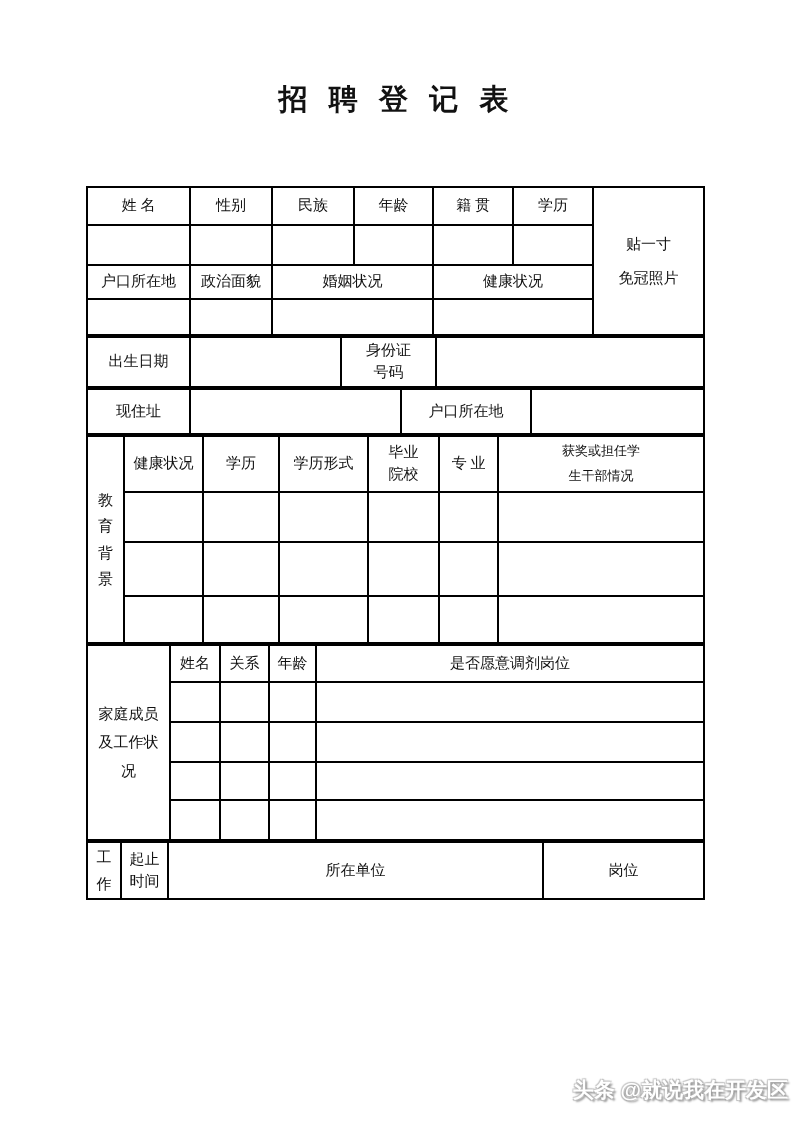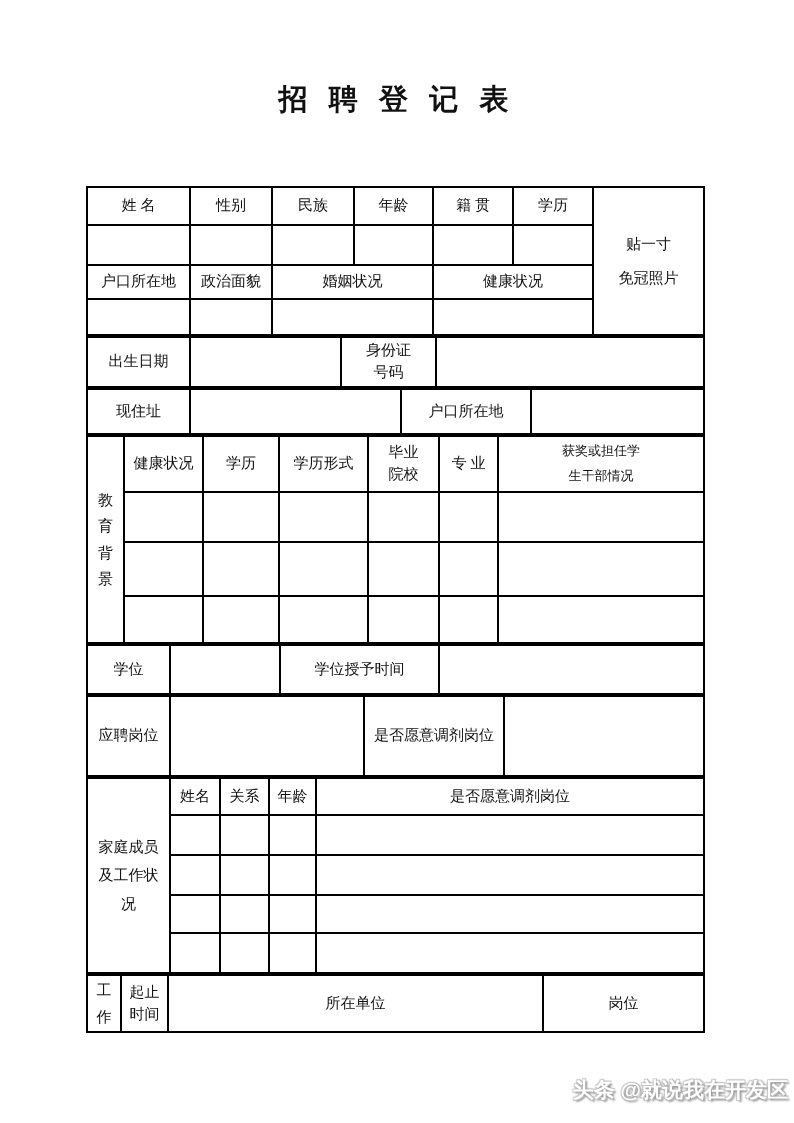--- a/index.html
+++ b/index.html
@@ -161,53 +161,21 @@
         <td></td>
         <td></td>
         <td></td>
         <td></td>
         <td></td>
         <td></td>
       </tr>
     </tbody>
       </table>
 
-    <table>
-      <colgroup>
-        <col style="width:83px">
-          <col style="width:110px">
-          <col style="width:159px">
-          <col style="width:265px">
-      </colgroup>
-      <tbody>
-          <tr style="height:49px">
-        <td>学位</td>
-        <td></td>
-        <td>学位授予时间</td>
-        <td></td>
-      </tr>
-    </tbody>
-      </table>
-
-    <table>
-      <colgroup>
-        <col style="width:83px">
-          <col style="width:194px">
-          <col style="width:140px">
-          <col style="width:200px">
-      </colgroup>
-      <tbody>
-          <tr style="height:80px">
-        <td>应聘岗位</td>
-        <td></td>
-        <td>是否愿意调剂岗位</td>
-        <td></td>
-      </tr>
-    </tbody>
-      </table>
+
 
     <table>
       <colgroup>
         <col style="width:83px">
           <col style="width:50px">
           <col style="width:49px">
           <col style="width:47px">
           <col style="width:388px">
       </colgroup>
       <tbody>

